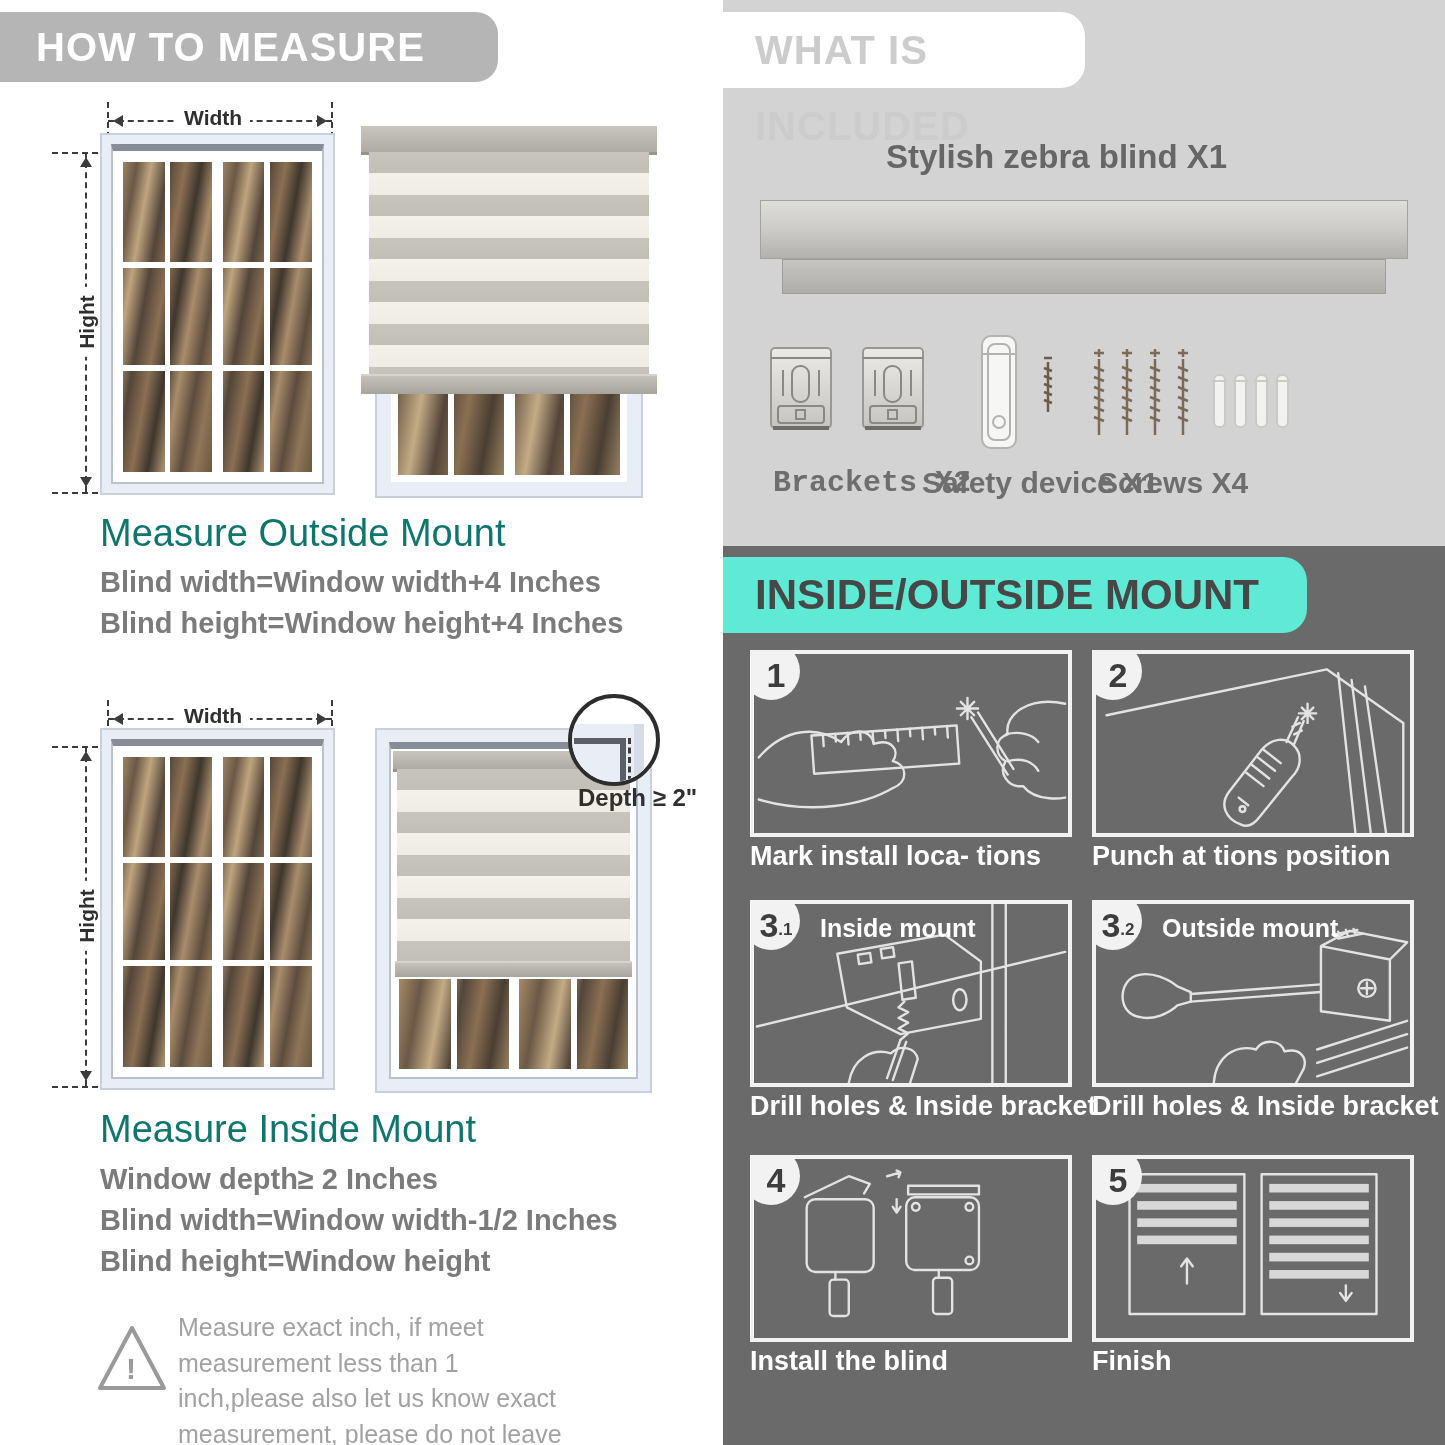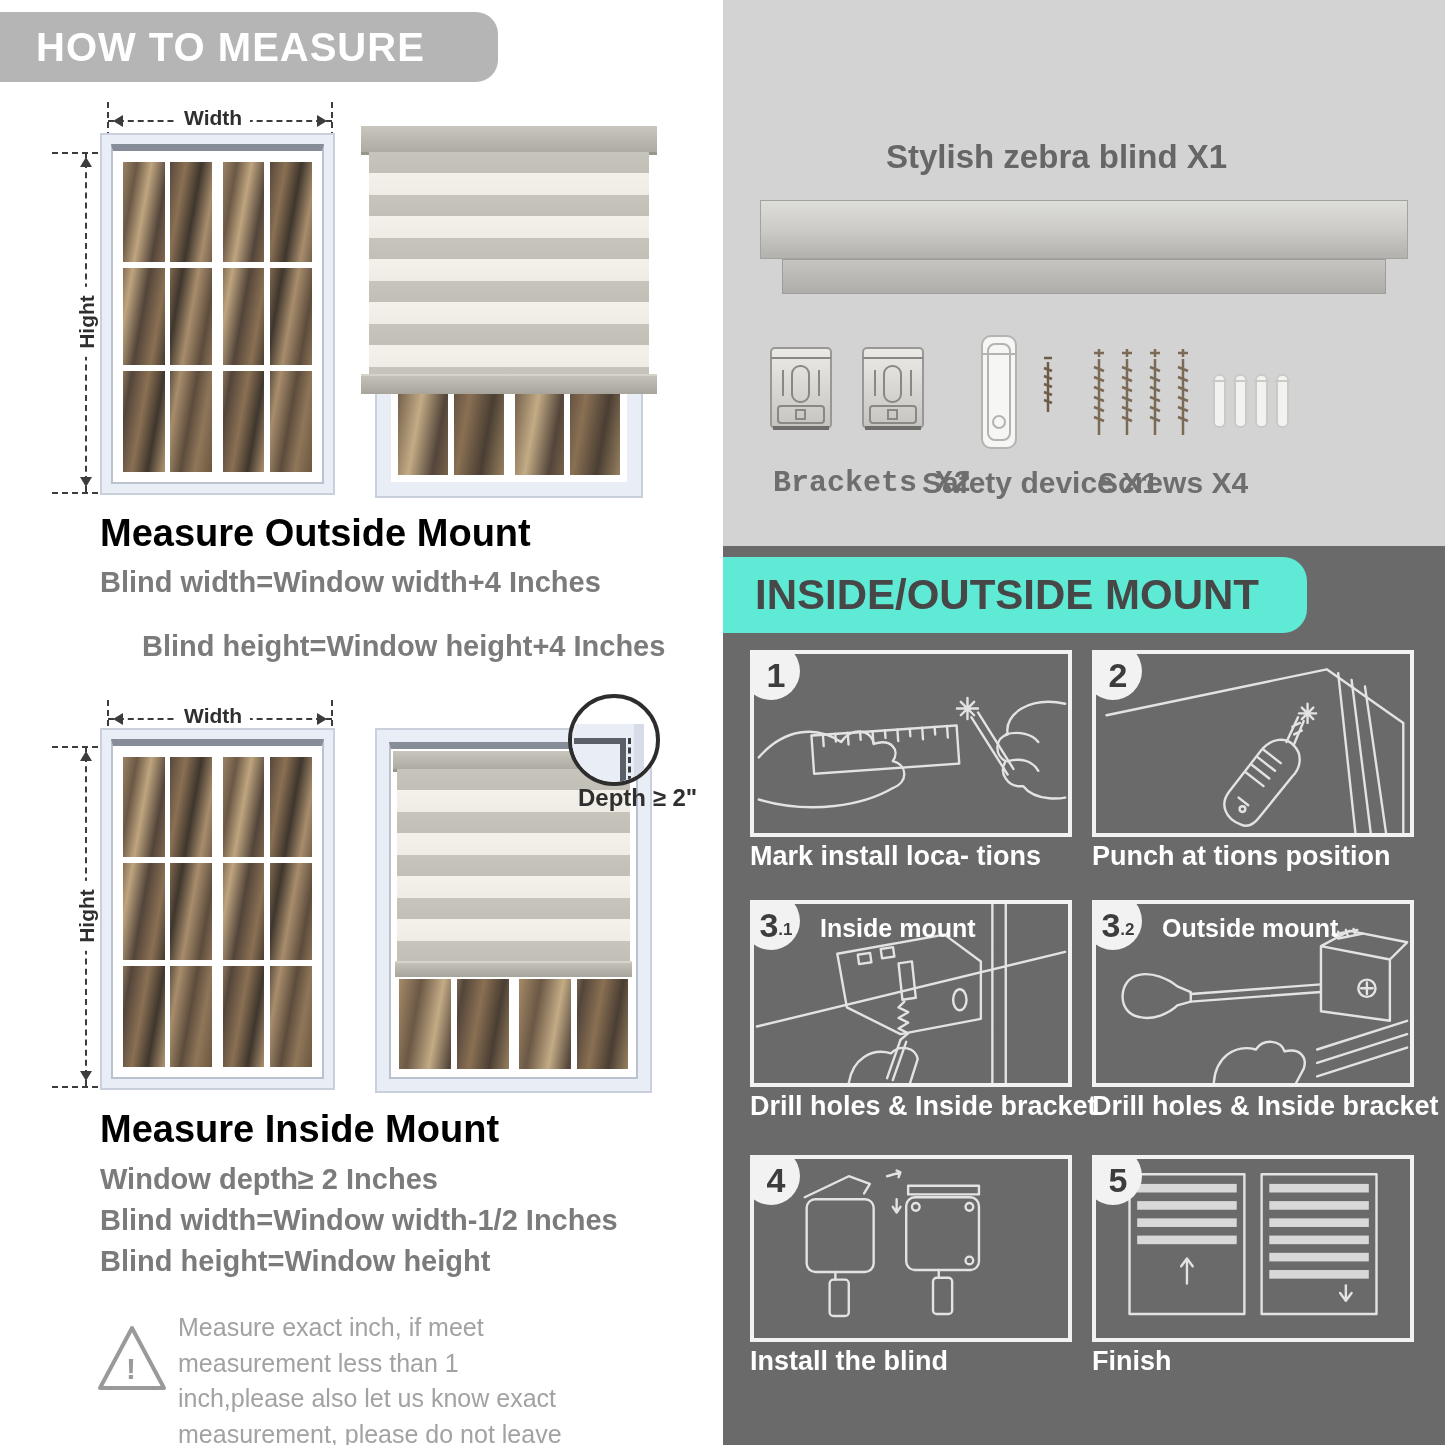--- a/index.html
+++ b/index.html
@@ -67,21 +67,21 @@
       linear-gradient(90deg, rgba(0,0,0,0) 0, rgba(0,0,0,0) calc(50% - 3px), #ffffff calc(50% - 3px), #ffffff calc(50% + 3px), rgba(0,0,0,0) calc(50% + 3px)),
       linear-gradient(100deg, #a58a68 0%, #6b5845 18%, #c3ab85 36%, #53453a 52%, #8a7053 68%, #4a3e33 84%, #97805f 100%);
   }
 
   
   .cassette { background:linear-gradient(180deg,#c9c7bd,#aeaca2); border-bottom:3px solid #98968c; }
   .zebra    { background:repeating-linear-gradient(180deg,#c7c5bb 0px,#c2c0b6 21px,#f3f1ea 21px,#eeece4 43px); }
   .railbar  { background:linear-gradient(180deg,#c4c2b8,#a7a59b); border-top:2px solid #d6d4ca; }
 
   
-  .m-title { color:#000000; font-weight:bold; font-size:38px; }
+  .m-title { color:#0f766e; font-weight:normal; font-size:38px; }
   .m-line  { color:#7b7b7b; font-weight:bold; font-size:29px; }
   .warn-text { color:#a2a2a2; font-size:25px; line-height:1.42; width:400px; }
   .depth-label { color:#2f2f2f; font-weight:bold; font-size:24px; }
 
   
   .product-label { color:#666666; font-weight:bold; font-size:33px; }
   .item-label    { color:#6e6e6e; font-weight:bold; font-size:30px; white-space:nowrap; }
   .rail-main { background:linear-gradient(180deg,#dddddA 0%,#cccbc7 50%,#b2b1ad 100%);
     border:1px solid #a3a29e; box-sizing:border-box; }
   .rail-sub  { background:linear-gradient(180deg,#c6c5c1,#aeada9);
@@ -143,21 +143,21 @@
         </div>
       </div>
       <div class="abs cassette" style="left:0;top:8px;width:296px;height:26px;"></div>
       <div class="abs zebra" style="left:8px;top:34px;width:280px;height:222px;"></div>
       <div class="abs railbar" style="left:0;top:256px;width:296px;height:18px;"></div>
     </div>
   </div>
 
   <div class="abs m-title" style="left:100px;top:512px;">Measure Outside Mount</div>
   <div class="abs m-line" style="left:100px;top:566px;">Blind width=Window width+4 Inches</div>
-  <div class="abs m-line" style="left:100px;top:630px;margin-left:42px;">Blind height=Window height+4 Inches</div>
+  <div class="abs m-line" style="left:100px;top:607px;">Blind height=Window height+4 Inches</div>
 
   <div class="abs" style="left:0;top:698px;width:720px;height:400px;">
 
     <div class="abs arrow-h" style="left:108px;top:20px;width:224px;"></div>
     <span class="meas-label" style="left:176px;top:6px;">Width</span>
     <div class="abs guide-v" style="left:107px;top:2px;height:56px;"></div>
     <div class="abs guide-v" style="left:331px;top:2px;height:56px;"></div>
 
     <div class="abs arrow-v" style="left:85px;top:48px;height:340px;"></div>
     <span class="meas-label vert" style="left:52px;top:206px;">Hight</span>
@@ -196,20 +196,21 @@
   <div class="abs m-line" style="left:100px;top:1163px;">Window depth≥ 2 Inches</div>
   <div class="abs m-line" style="left:100px;top:1204px;">Blind width=Window width-1/2 Inches</div>
   <div class="abs m-line" style="left:100px;top:1245px;">Blind height=Window height</div>
 
   <svg class="abs" style="left:96px;top:1320px;" width="72" height="76" viewBox="0 0 72 76">
     <polygon points="36,8 68,68 4,68" fill="none" stroke="#9a9a9a" stroke-width="4" stroke-linejoin="round"></polygon>
   </svg>
   <div class="abs" style="left:126px;top:1352px;color:#9a9a9a;font-weight:bold;font-size:30px;">!</div>
   <div class="abs warn-text" style="left:178px;top:1310px;">Measure exact inch, if meet measurement less than 1 inch,please also let us know exact measurement, please do not leave it</div>
 
+  <div class="abs hdr-included">WHAT IS INCLUDED</div>
 
   <div class="abs product-label" style="left:886px;top:138px;">Stylish zebra blind X1</div>
 
   <div class="abs rail-main" style="left:760px;top:200px;width:648px;height:59px;"></div>
   <div class="abs rail-sub" style="left:782px;top:259px;width:604px;height:35px;"></div>
 
   <svg class="abs" style="left:765px;top:342px;" width="190" height="105" viewBox="0 0 190 105">
     <defs>
       <linearGradient id="met" x1="0" y1="0" x2="0" y2="1">
         <stop offset="0" stop-color="#eceae7"></stop>

